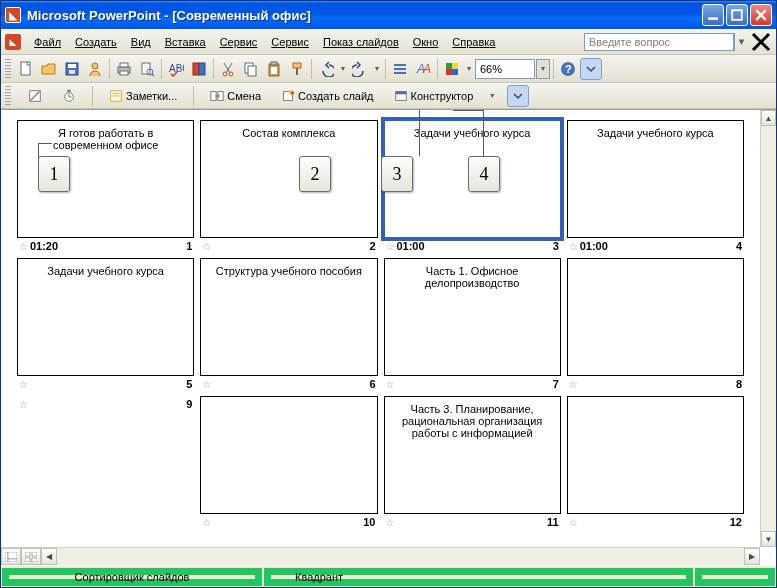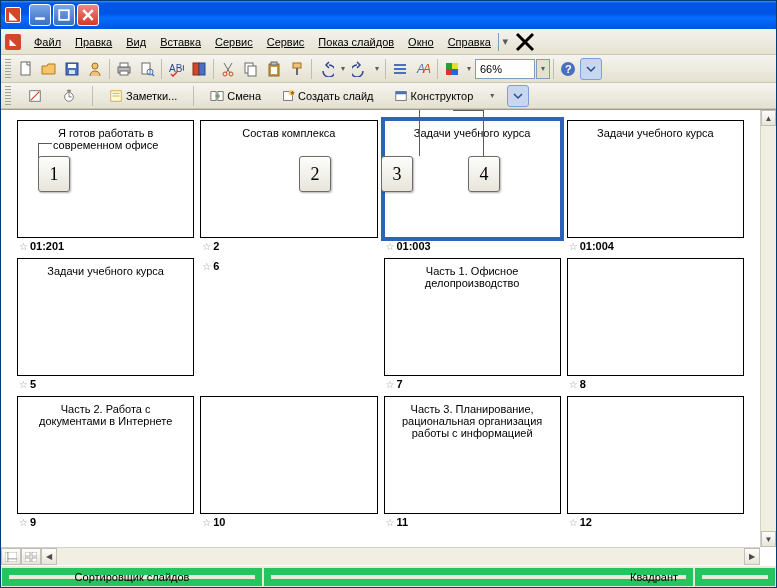--- a/index.html
+++ b/index.html
@@ -25,46 +25,47 @@
   .zoom-box { width: 60px; height: 20px; border: 1px solid #7f9db9; background: #fff; display: flex; align-items: center; padding: 0 4px; font-size:11px; }
   .toolbar2 { height: 26px; background: linear-gradient(to bottom, #f6f4ef, #e4e1d0); display: flex; align-items: center; padding: 0 4px; border-bottom: 1px solid #c9c6b5; gap: 8px; }
   .tb2-btn { height: 22px; display: flex; align-items: center; padding: 0 5px; border: 1px solid transparent; border-radius: 3px; gap: 3px; }
   .tb2-btn svg { width:14px;height:14px;}
   .content { flex: 1; background: #fff; position: relative; overflow: hidden; border-top: 1px solid #9c9a8c; }
   .scrollarea { position: absolute; left: 0; top: 0; right: 16px; bottom: 18px; overflow: hidden; }
   .slides { display: grid; grid-template-columns: repeat(4, 1fr); gap: 6px 6px; padding: 10px 16px; }
   .slide-cell { display: flex; flex-direction: column; }
   .thumb { border: 1px solid #000; background: #fff; height: 118px; position: relative; padding: 6px 8px; text-align: center; font-size: 11px; }
   .thumb.selected { outline: 3px solid #3161b8; outline-offset: 0; border-color:#3161b8; }
-  .slide-meta { display: flex; align-items: center; justify-content: flex-start; padding: 2px 2px 0; font-size: 11px; font-weight:bold; }
+  .slide-meta { display: flex; align-items: center; justify-content: space-between; padding: 2px 2px 0; font-size: 11px; font-weight:bold; }
   .slide-meta .star { color: #9a9a9a; font-size: 10px; margin-right: 2px; font-weight:normal;}
   .slide-meta .time { font-weight:bold; }
   .vscroll { position: absolute; right: 0; top: 0; width: 16px; bottom: 18px; background: #f1efe2; border-left: 1px solid #d4d0c8; display:flex;flex-direction:column; }
   .vscroll .arrow { height:16px; background:linear-gradient(#fdfdfb,#e7e5d9);border:1px solid #c2c0b4;display:flex;align-items:center;justify-content:center;font-size:8px;color:#4a4a4a;}
   .vscroll .track{flex:1;}
   .hscroll { position: absolute; left: 40px; right: 16px; bottom: 0; height: 18px; background: #f1efe2; border-top: 1px solid #d4d0c8; display:flex; }
   .hscroll .arrow{width:16px;background:linear-gradient(#fdfdfb,#e7e5d9);border:1px solid #c2c0b4;display:flex;align-items:center;justify-content:center;font-size:8px;color:#4a4a4a;}
   .hscroll .track{flex:1;}
   .viewbtns { position:absolute; left:0; bottom:0; height:18px; width:40px; display:flex; border-top:1px solid #d4d0c8;}
   .viewbtns .vb{width:20px;border:1px solid #c2c0b4;background:linear-gradient(#fdfdfb,#e7e5d9);display:flex;align-items:center;justify-content:center;}
   .statusbar { height: 22px; background: #ece9d8; border-top: 1px solid #fff; display: flex; align-items: center; font-size: 11px; }
   .status-cell { border: 7px solid #22c55e; height: 18px; margin: 0 1px; display:flex;align-items:center;padding:0 8px; }
-  .status-cell.wide { flex:1; justify-content:flex-end; padding-left:24px;}
+  .status-cell.wide { flex:1; justify-content:flex-start; padding-left:24px;}
   .status-cell.first { width: 260px; justify-content:center;}
   .callout { position: absolute; background: linear-gradient(#fdfdfb, #e7e5da); border: 1px solid #6b6b6b; border-radius: 3px; width: 32px; height: 36px; display: flex; align-items: center; justify-content: center; font-size: 18px; font-family: "Times New Roman", serif; box-shadow: 1px 1px 2px rgba(0,0,0,.3); z-index: 50; }
   .callout-line { position:absolute; background:#5a5a5a; z-index:49; }
   svg.icon { width:16px; height:16px; }
 </style>
 </head>
 <body>
 
 <div class="window">
 
   <div class="titlebar">
     <span class="app-icon">◣</span>
+    <span class="title-text">Microsoft PowerPoint - [Современный офис]</span>
     <div class="winbtn">
         <svg viewBox="0 0 10 10">
           <line x1="1" y1="8" x2="9" y2="8" stroke="#fff" stroke-width="2"></line>
         </svg>
       </div>
     <div class="winbtn">
         <svg viewBox="0 0 10 10">
           <rect x="1" y="1" width="8" height="8" fill="none" stroke="#fff" stroke-width="1.5"></rect>
         </svg>
       </div>
@@ -72,28 +73,31 @@
         <svg viewBox="0 0 10 10">
           <line x1="1" y1="1" x2="9" y2="9" stroke="#fff" stroke-width="2"></line>
           <line x1="9" y1="1" x2="1" y2="9" stroke="#fff" stroke-width="2"></line>
         </svg>
       </div>
   </div>
 
   <div class="menubar">
     <span class="app-small">◣</span>
     <span class="menu-item"><u>Файл</u></span>
-    <span class="menu-item"><u>Правка</u></span>
+    <span class="menu-item"><u>Создать</u></span>
     <span class="menu-item"><u>Вид</u></span>
     <span class="menu-item"><u>Вставка</u></span>
     <span class="menu-item"><u>Сервис</u></span>
     <span class="menu-item"><u>Сервис</u></span>
     <span class="menu-item"><u>Показ слайдов</u></span>
     <span class="menu-item"><u>Окно</u></span>
     <span class="menu-item"><u>Справка</u></span>
+    <div class="questionbox">
+        <span>Введите вопрос</span>
+      </div>
     <div class="qdrop">▾</div>
     <div class="tb-btn" style="margin-left:2px;">
         <svg viewBox="0 0 10 10">
           <line x1="1" y1="1" x2="9" y2="9" stroke="#000" stroke-width="1.5"></line>
           <line x1="9" y1="1" x2="1" y2="9" stroke="#000" stroke-width="1.5"></line>
         </svg>
       </div>
   </div>
 
   <div class="toolbar">
@@ -334,20 +338,23 @@
           <div class="slide-cell">
             <div class="thumb">
               <div>Задачи учебного курса</div>
             </div>
             <div class="slide-meta">
               <span><span class="star">☆</span></span>
               <span>5</span>
             </div>
           </div>
           <div class="slide-cell">
+            <div class="thumb">
+              <div>Структура учебного пособия</div>
+            </div>
             <div class="slide-meta">
               <span><span class="star">☆</span></span>
               <span>6</span>
             </div>
           </div>
           <div class="slide-cell">
             <div class="thumb">
               <div>Часть 1. Офисное делопроизводство</div>
             </div>
             <div class="slide-meta">
@@ -358,23 +365,20 @@
           <div class="slide-cell">
             <div class="thumb">
               <div></div>
             </div>
             <div class="slide-meta">
               <span><span class="star">☆</span></span>
               <span>8</span>
             </div>
           </div>
           <div class="slide-cell">
-            <div class="thumb">
-              <div>Часть 2. Работа с документами в Интернете</div>
-            </div>
             <div class="slide-meta">
               <span><span class="star">☆</span></span>
               <span>9</span>
             </div>
           </div>
           <div class="slide-cell">
             <div class="thumb">
               <div></div>
             </div>
             <div class="slide-meta">

